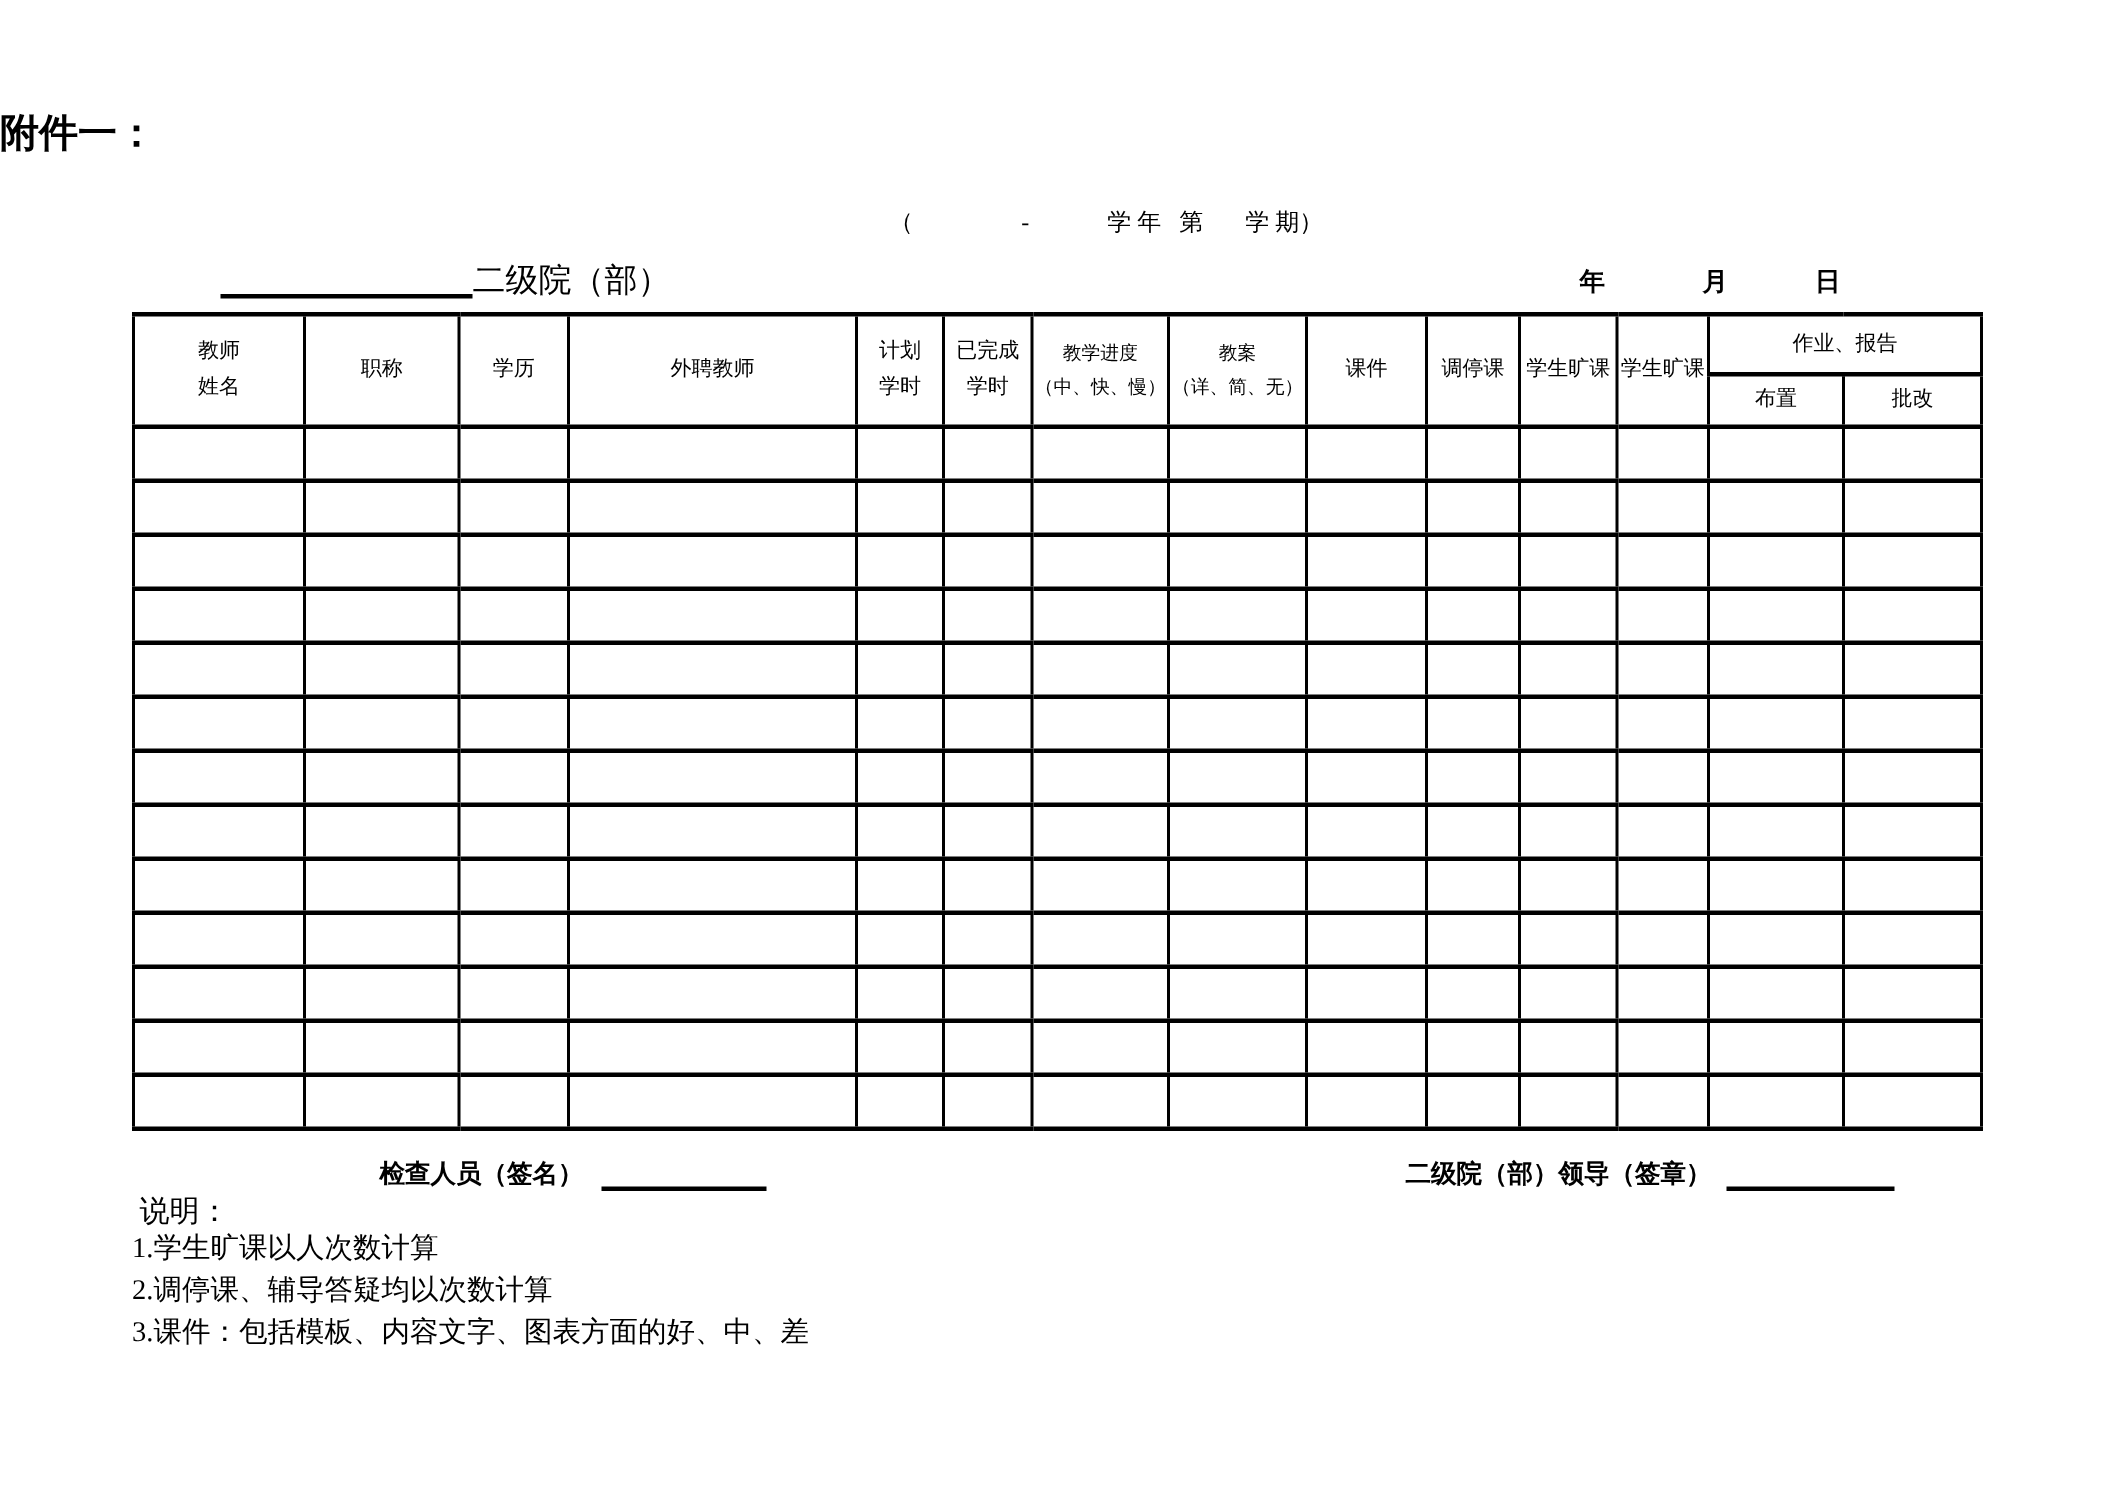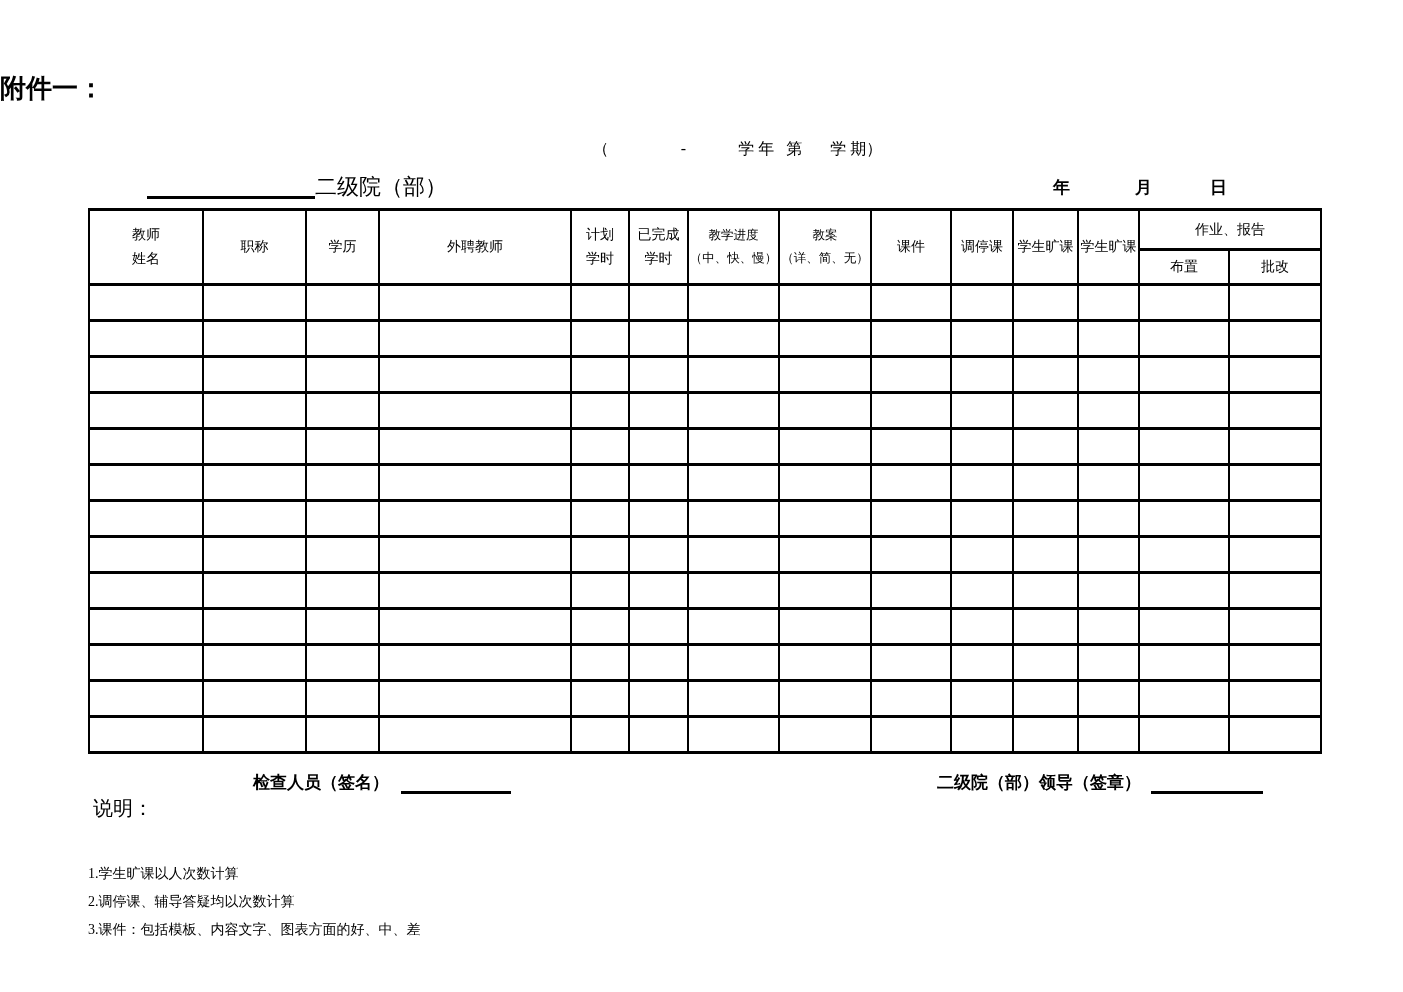--- a/index.html
+++ b/index.html
@@ -145,24 +145,23 @@
   
   .notes-title {
     top: 799px;
     left: 93px;
     font-size: 20px;
     line-height: 19px;
     white-space: pre;
   }
   .note-item {
     left: 88px;
-    font-size: 14px;
+    font-size: 19px;
     line-height: 19px;
     white-space: pre;
-    margin-top: 41px;
   }
   .note-1 { top: 823px; }
   .note-2 { top: 851px; }
   .note-3 { top: 879px; }
 </style>
 </head>
 <body>
 
 <div class="abs title-row">
   <span>附件一：</span>

